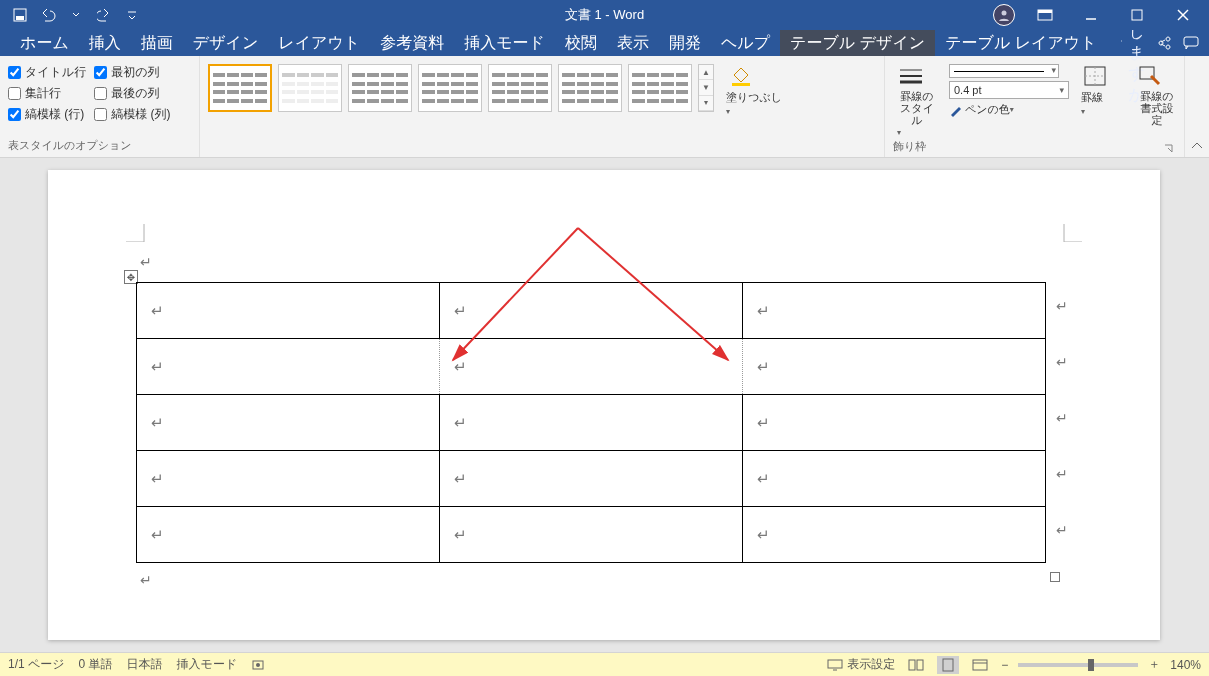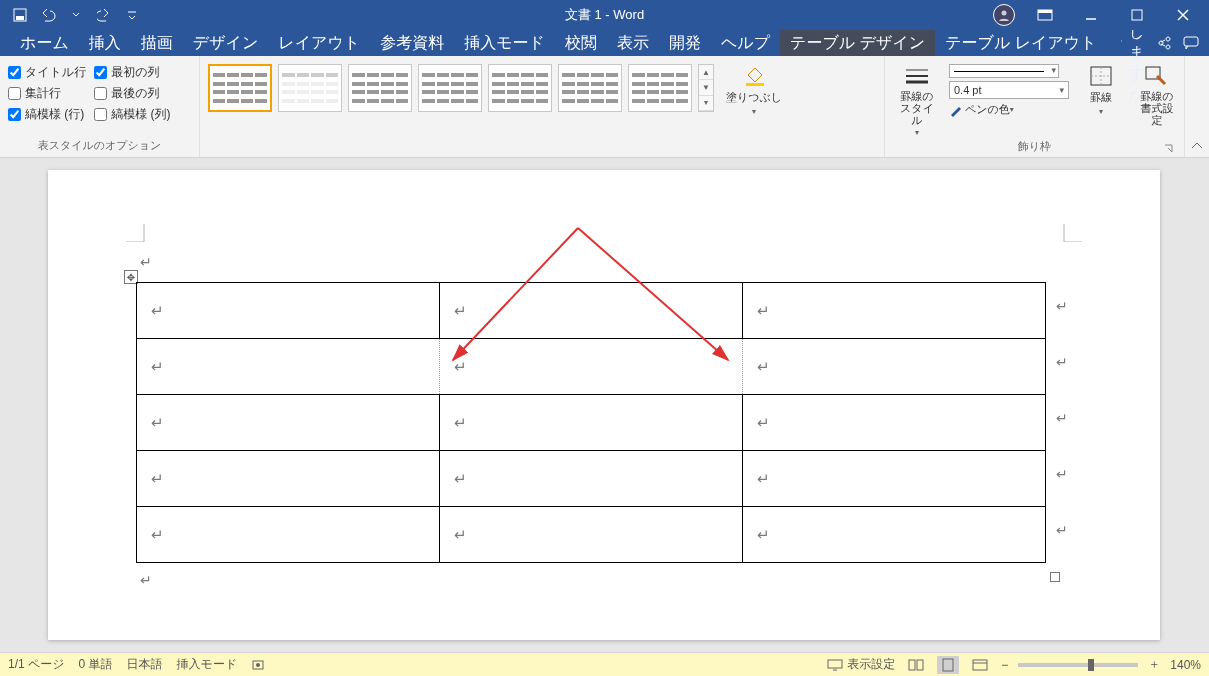--- a/index.html
+++ b/index.html
@@ -19,38 +19,38 @@
   .tabs { height: 26px; background: #2b579a; display: flex; align-items: stretch; color: #fff; font-size: 16px; justify-content: flex-end; }
   .tab { padding: 0 10px; display: flex; align-items: center; cursor: pointer; white-space: nowrap; }
   .tab.active { background: #444c5c; }
   .tell-me { display:flex; align-items:center; gap:6px; padding-left:12px; color:#e8eefc;}
   .tabs-right { margin-left:auto; display:flex; align-items:center; padding-right:10px; gap:12px;}
 
   
   .ribbon { height: 102px; background: #f3f3f3; border-bottom: 1px solid #d4d4d4; display: flex; }
   .group { border-right: 1px solid #e1e1e1; padding: 4px 8px 0 8px; display:flex; flex-direction:column; }
   .group-body { flex:1; display:flex; align-items:flex-start; gap:8px; }
-  .group-label { text-align:center; font-size:11px; color:#666; padding:2px 0 4px 0; position:relative;}
+  .group-label { font-size:11px; color:#666; padding:2px 0 4px 0; position:relative;}
   .group-label .launcher { position:absolute; right:0; bottom:2px; width:12px; height:12px; }
 
   
   .chk-col { display:flex; flex-direction:column; gap:4px; padding-top:4px;}
   .chk { display:flex; align-items:center; gap:4px; font-size:12px; color:#333; }
   .chk input { width:13px; height:13px; }
 
   
   .gallery { display:flex; gap:6px; align-items:flex-start; padding-top:4px;}
   .style-thumb { width:64px; height:48px; border:1px solid #c8c8c8; background:#fff; display:flex; flex-direction:column; justify-content:space-evenly; padding:3px;}
   .style-thumb.sel { border:2px solid #f2a100; }
   .style-thumb .r { height:4px; display:flex; gap:2px;}
   .style-thumb .r span{ flex:1; background:#999;}
   .gallery-scroll { width:16px; height:48px; border:1px solid #c8c8c8; background:#f8f8f8; display:flex; flex-direction:column;}
   .gallery-scroll div{flex:1; border-bottom:1px solid #ddd; display:flex;align-items:center;justify-content:center;font-size:8px;color:#666;}
 
-  .big-btn { display:flex; flex-direction:column; align-items:center; gap:2px; font-size:11px; color:#333; padding:4px 4px 0 4px; min-width:48px;}
+  .big-btn { display:flex; flex-direction:column; align-items:flex-start; gap:2px; font-size:11px; color:#333; padding:4px 4px 0 4px; min-width:48px;}
   .big-btn .ic { width:28px; height:24px; display:flex; align-items:center; justify-content:center;}
   .drop { font-size:8px; color:#666; }
 
   .border-opts { display:flex; flex-direction:column; gap:3px; padding-top:4px; font-size:11px; color:#333;}
   .combo { width:120px; height:18px; border:1px solid #aaa; background:#fff; display:flex; align-items:center; justify-content:space-between; padding:0 4px; font-size:11px;}
   .line-sample { width:110px; height:14px; border:1px solid #aaa; background:#fff; position:relative;}
   .line-sample::after{content:""; position:absolute; left:4px; right:14px; top:50%; border-top:1px solid #000;}
   .pen-row { display:flex; align-items:center; }
 
   .ribbon-collapse { width:24px; display:flex; align-items:flex-end; justify-content:center; padding-bottom:6px; color:#666;}

